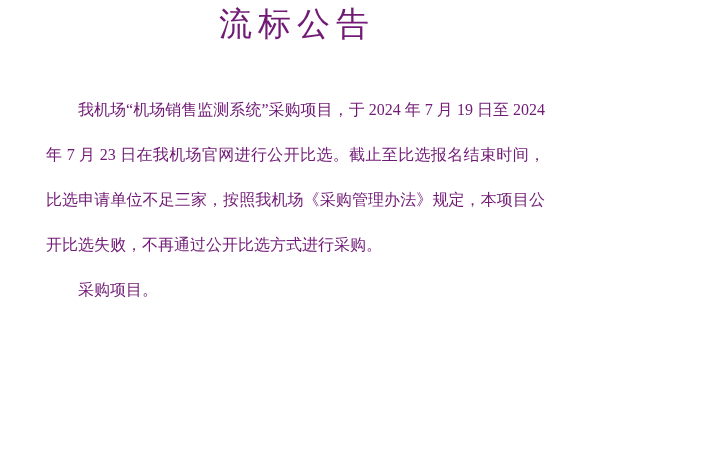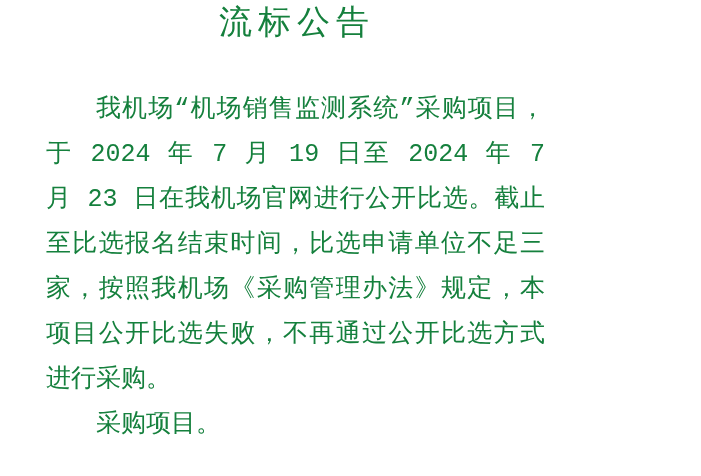--- a/index.html
+++ b/index.html
@@ -5,37 +5,37 @@
   html, body {
     margin: 0;
     padding: 0;
     background: #ffffff;
   }
   .page {
     position: relative;
     width: 594px;
     height: 476px;
     background: #ffffff;
-    color: #15803d;
-    font-family: Liberation Mono, monospace;
+    color: #701a75;
+    font-family: Liberation Serif, serif;
     overflow: hidden;
     box-sizing: border-box;
   }
   .doc-title {
     margin: 2px 0 0 0;
     font-size: 33px;
     font-weight: normal;
     line-height: 45px;
     letter-spacing: 6px;
     text-align: center;
     white-space: nowrap;
   }
   .doc-body {
     margin: 40px 49px 0 46px;
-    font-size: 25px;
+    font-size: 16px;
     line-height: 45px;
     text-align: justify;
     text-justify: inter-character;
   }
   .para {
     margin: 0;
     text-indent: 2em;
   }
 </style>
 </head>

